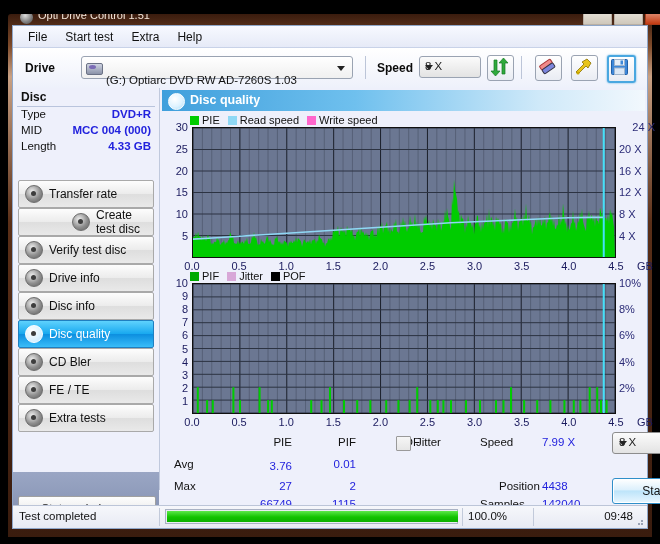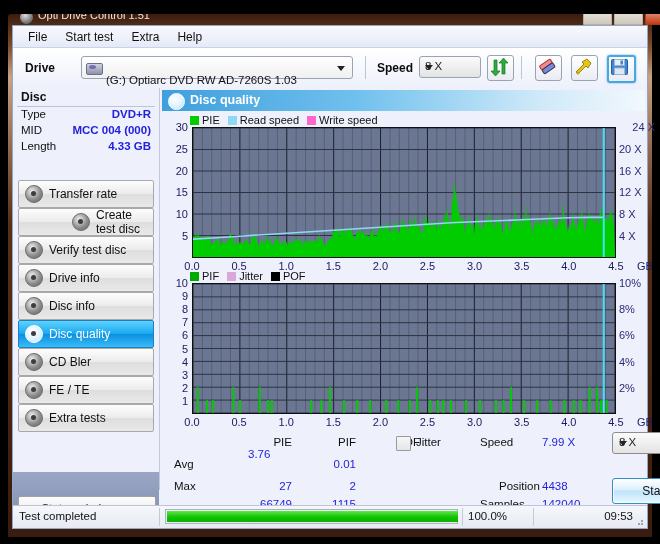--- a/index.html
+++ b/index.html
@@ -507,21 +507,21 @@
           <div class="axlabel" style="left: 477px; top: 328px;">GB</div>
         </div>
 
       <div class="stat" style="left:88px;top:348px;width:44px;text-align:right;">PIE</div>
       <div class="stat" style="left:152px;top:348px;width:44px;text-align:right;">PIF</div>
       <div class="stat" style="left:216px;top:348px;width:44px;text-align:right;">POF</div>
       <div class="chk" style="left:236px;top:348px;"></div>
       <div class="stat" style="left:256px;top:348px;">Jitter</div>
 
       <div class="stat" style="left:14px;top:370px;">Avg</div>
-      <div class="stat num" style="left:88px;top:360px;width:44px;">3.76</div>
+      <div class="stat num" style="left:88px;top:372px;width:44px;text-align:right;">3.76</div>
       <div class="stat num" style="left:152px;top:370px;width:44px;text-align:right;">0.01</div>
 
       <div class="stat" style="left:14px;top:392px;">Max</div>
       <div class="stat num" style="left:88px;top:392px;width:44px;text-align:right;">27</div>
       <div class="stat num" style="left:152px;top:392px;width:44px;text-align:right;">2</div>
 
       <div class="stat" style="left:14px;top:410px;margin-top:16px;">Total</div>
       <div class="stat num" style="left:88px;top:410px;width:44px;text-align:right;">66749</div>
       <div class="stat num" style="left:152px;top:410px;width:44px;text-align:right;">1115</div>
 
@@ -542,18 +542,18 @@
 
     <div class="statusbar">
       <div class="sb-text">Test completed</div>
       <div class="sb-sep" style="left:146px;"></div>
       <div class="sb-progress">
         <div class="fill" id="progfill" style="width: 100%;"></div>
       </div>
       <div class="sb-sep" style="left:449px;"></div>
       <div class="sb-pct">100.0%</div>
       <div class="sb-sep" style="left:520px;"></div>
-      <div class="sb-time">09:53</div>
+      <div class="sb-time">09:48</div>
       <div class="grip"></div>
     </div>
 
   </div>
 </div>
 
 </body></html>

